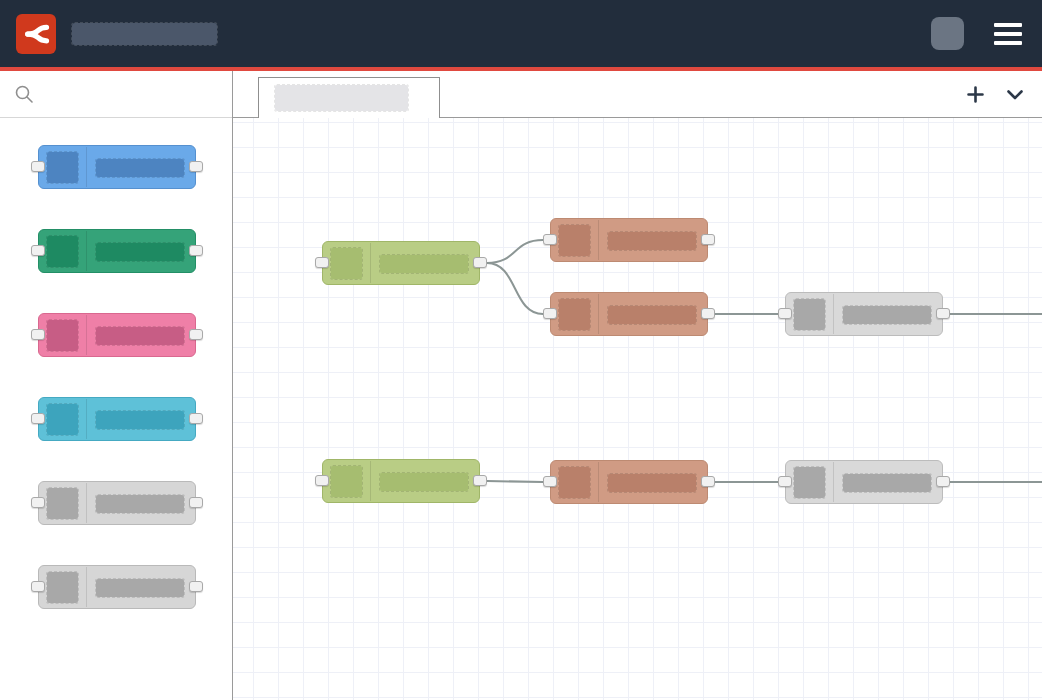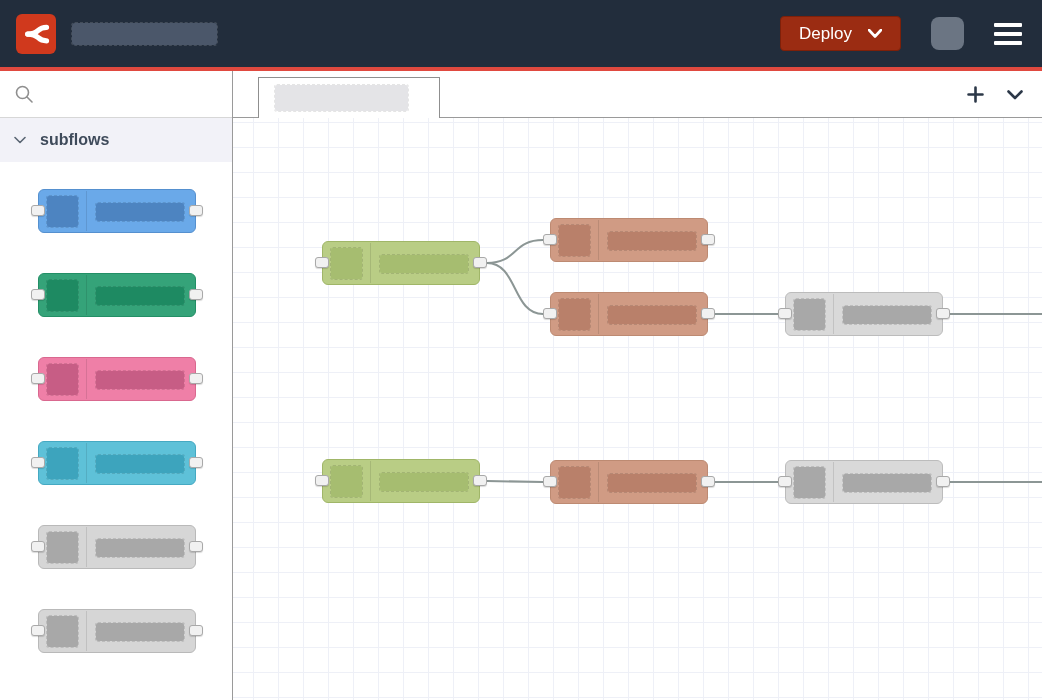--- a/index.html
+++ b/index.html
@@ -78,48 +78,36 @@
 
 <div class="header">
   <div class="logo">
     <svg width="30" height="30" viewBox="0 0 40 40">
       <path d="M34 11 C20 11 26 20 9 20" stroke="#fff" stroke-width="7" fill="none" stroke-linecap="round"></path>
       <path d="M34 29 C20 29 26 20 9 20" stroke="#fff" stroke-width="7" fill="none" stroke-linecap="round"></path>
     </svg>
   </div>
   <div class="title-ph"></div>
   <div class="header-spacer"></div>
-  <button class="deploy-btn">
-    <span>Deploy</span>
-    <svg width="14" height="9" viewBox="0 0 14 9">
-      <path d="M1 1 L7 7.5 L13 1" stroke="#fff" stroke-width="2.6" fill="none" stroke-linecap="round" stroke-linejoin="round"></path>
-    </svg>
-  </button>
   <div class="avatar"></div>
   <div class="hamburger">
     <span></span>
       <span></span>
       <span></span>
   </div>
 </div>
 <div class="header-rule"></div>
 
 <div class="body">
   <aside class="palette">
     <div class="search-row">
       <svg width="20" height="20" viewBox="0 0 20 20">
         <circle cx="8.5" cy="8.5" r="6" stroke="#8f8f8f" stroke-width="1.6" fill="none"></circle>
         <path d="M13 13 L18 18" stroke="#8f8f8f" stroke-width="1.6" stroke-linecap="round"></path>
       </svg>
-    </div>
-    <div class="category-header">
-      <svg width="12" height="8" viewBox="0 0 12 8">
-        <path d="M1 1.5 L6 6.5 L11 1.5" stroke="#5b6673" stroke-width="1.6" fill="none" stroke-linecap="round" stroke-linejoin="round"></path>
-      </svg>
-      <span class="category-label">subflows</span>
     </div>
     <div class="palette-list" id="palette-list">
         <div class="node" style="background: rgb(106, 169, 233); border-color: rgb(85, 144, 207);">
           <div class="node-icon" style="background: rgb(77, 132, 193);"></div>
           <div class="node-sep"></div>
           <div class="node-label-ph" style="background: rgb(77, 132, 193);"></div>
           <div class="port in"></div>
           <div class="port out"></div>
         </div>
         <div class="node" style="background: rgb(53, 163, 121); border-color: rgb(35, 143, 102);">

